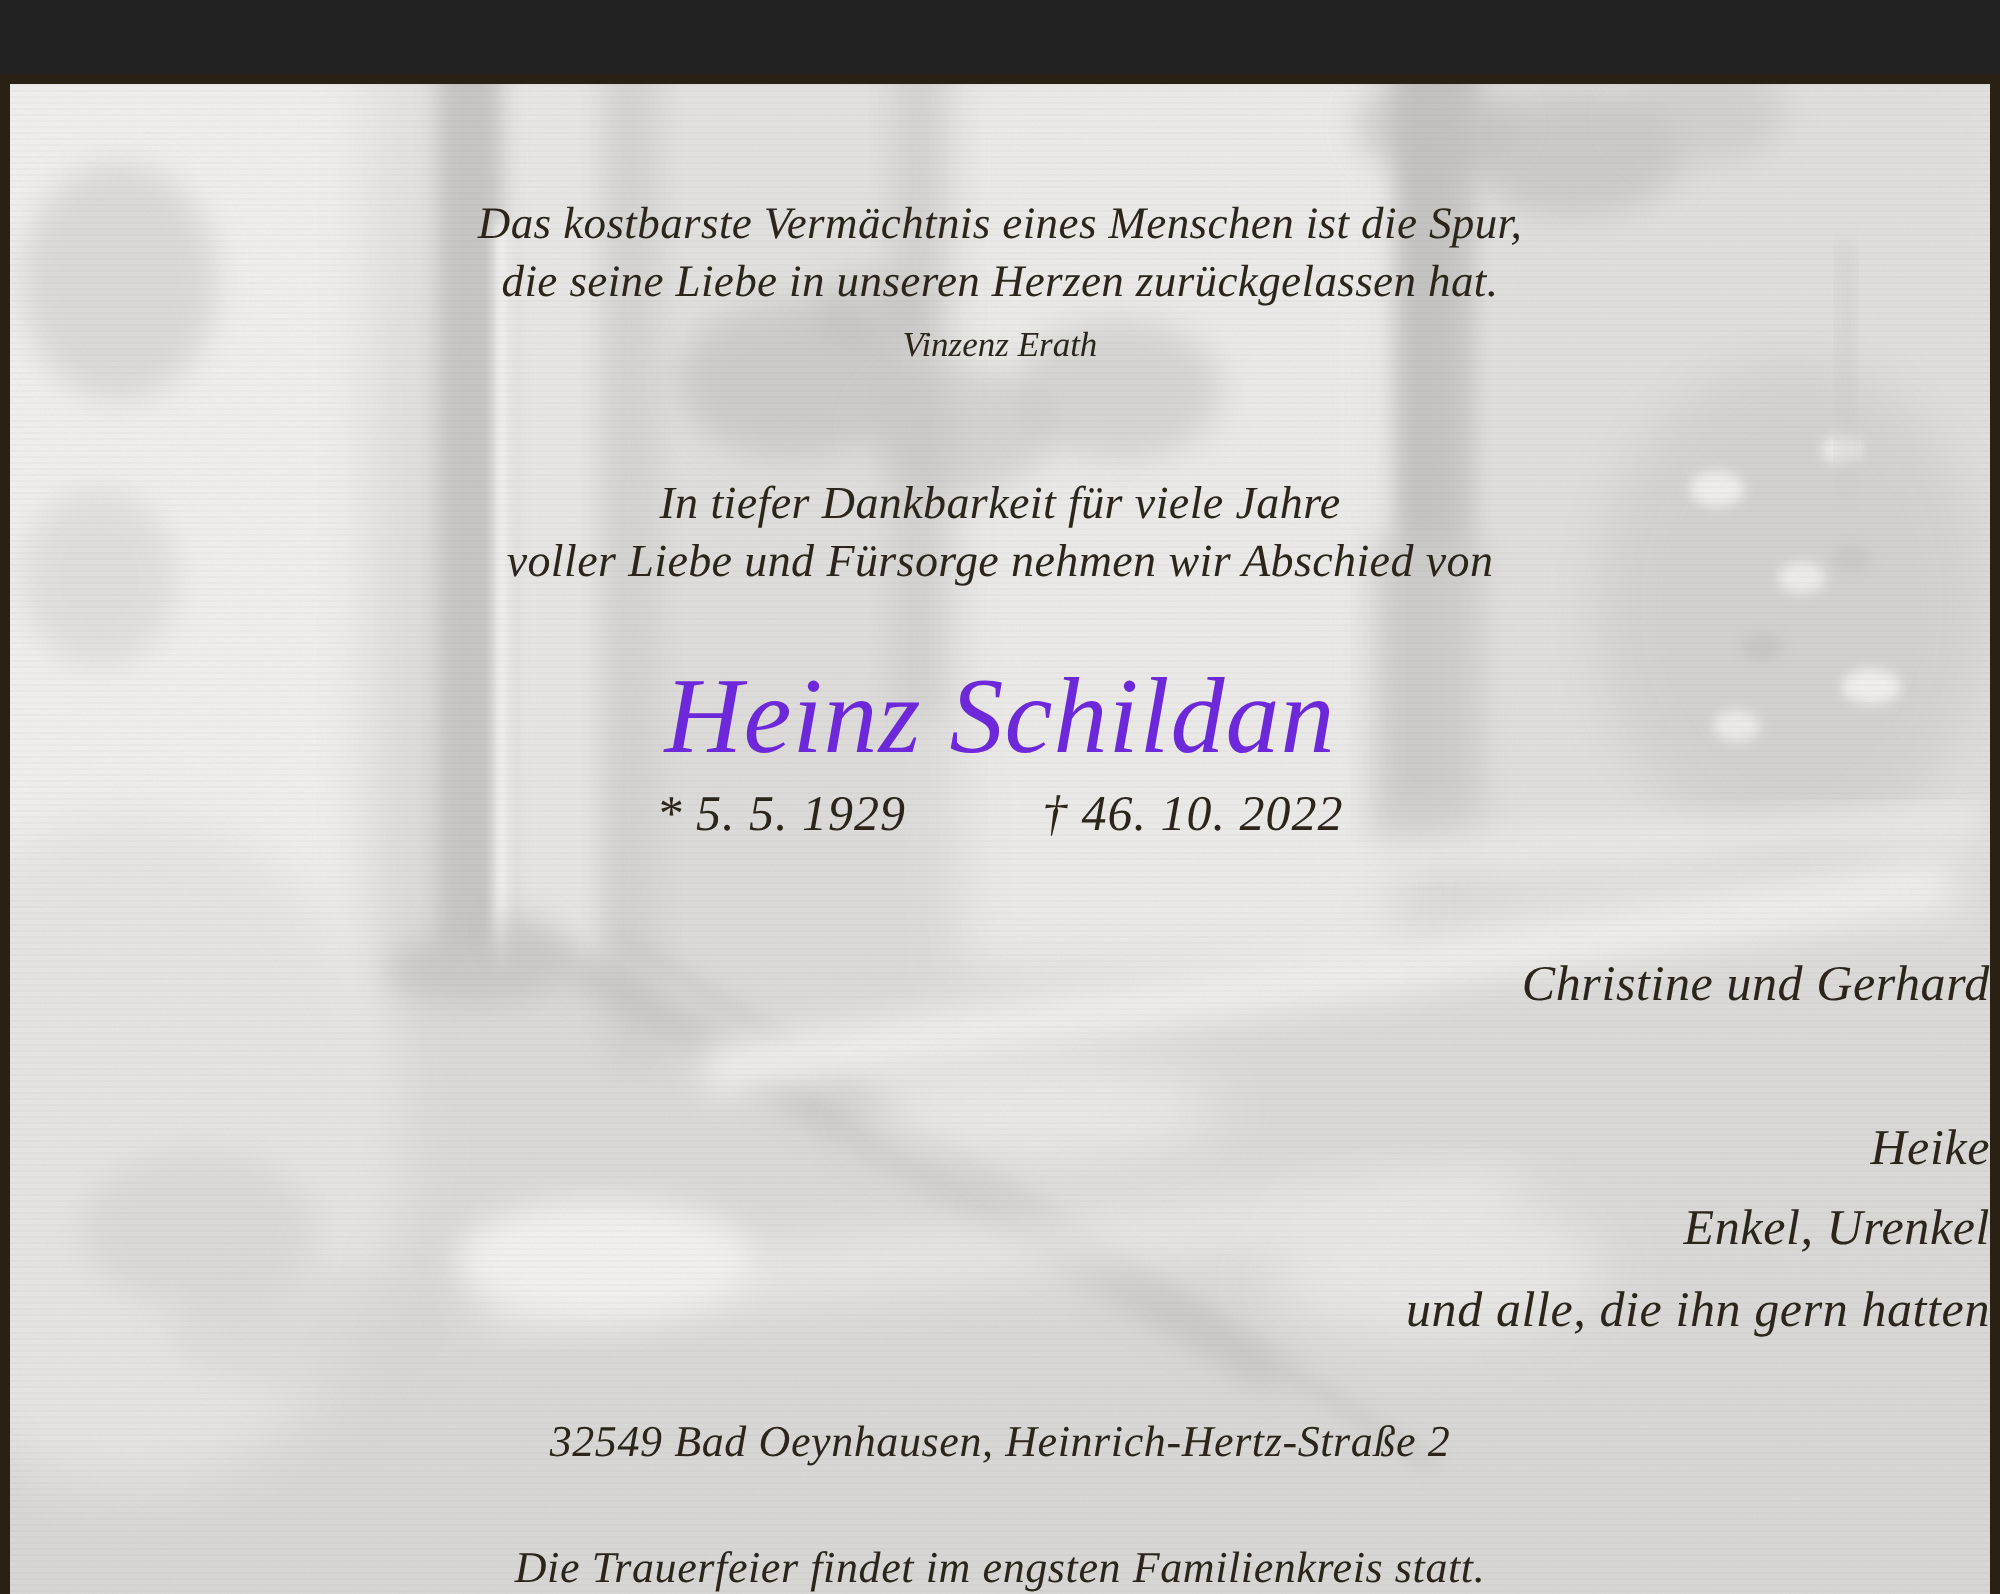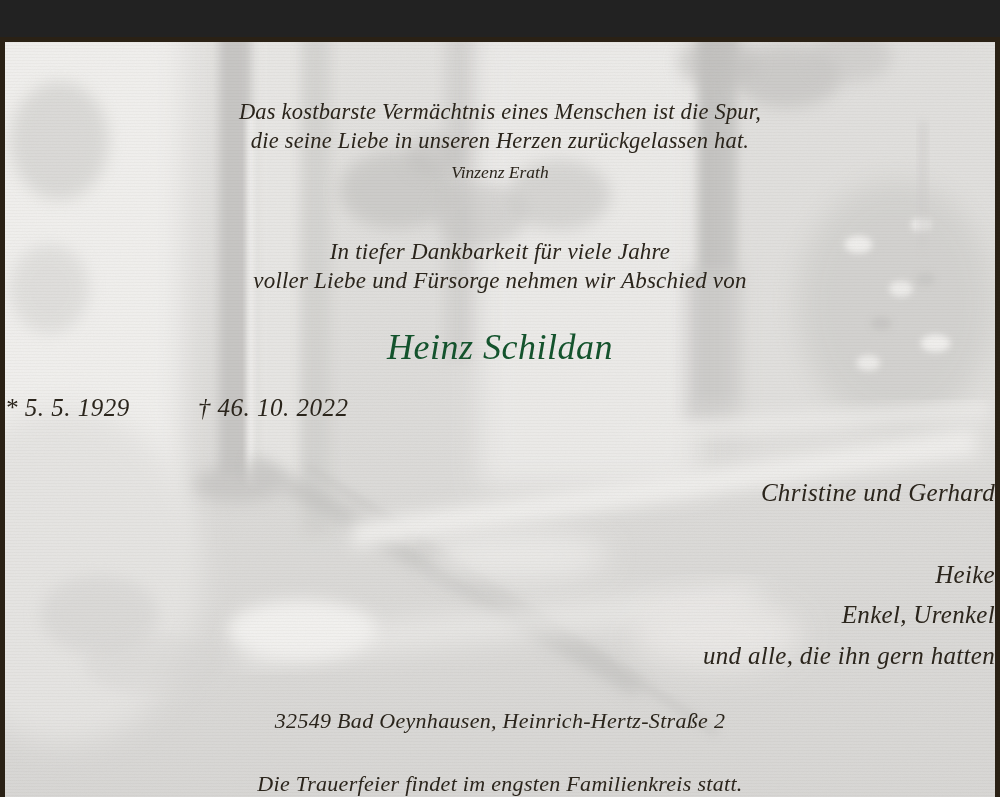--- a/index.html
+++ b/index.html
@@ -29,27 +29,27 @@
   .line{
     position:absolute;left:0;width:100%;
     text-align:center;
     line-height:1.15;
     white-space:nowrap;
   }
   .quote{font-size:22.5px;letter-spacing:0.2px;}
   .attr{font-size:17.5px;}
   .intro{font-size:23px;letter-spacing:0.2px;}
   .name{
-    font-size:36px;
+    font-size:54px;
     letter-spacing:0.5px;
-    color:#14532d;
+    color:#6d28d9;
   }
   .dates{
     position:absolute;left:0;width:100%;
-    display:flex;justify-content:flex-start;gap:68px;
+    display:flex;justify-content:center;gap:68px;
     font-size:25px;letter-spacing:0.5px;
   }
   .mourner{font-size:25px;letter-spacing:0.3px;text-align:right;}
   .small{font-size:22px;letter-spacing:0.3px;}
 </style>
 </head>
 <body>
 
 <div class="obituary">
 

